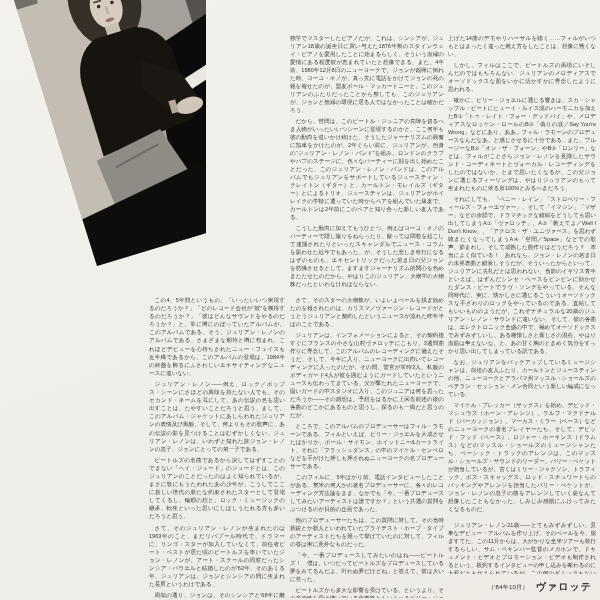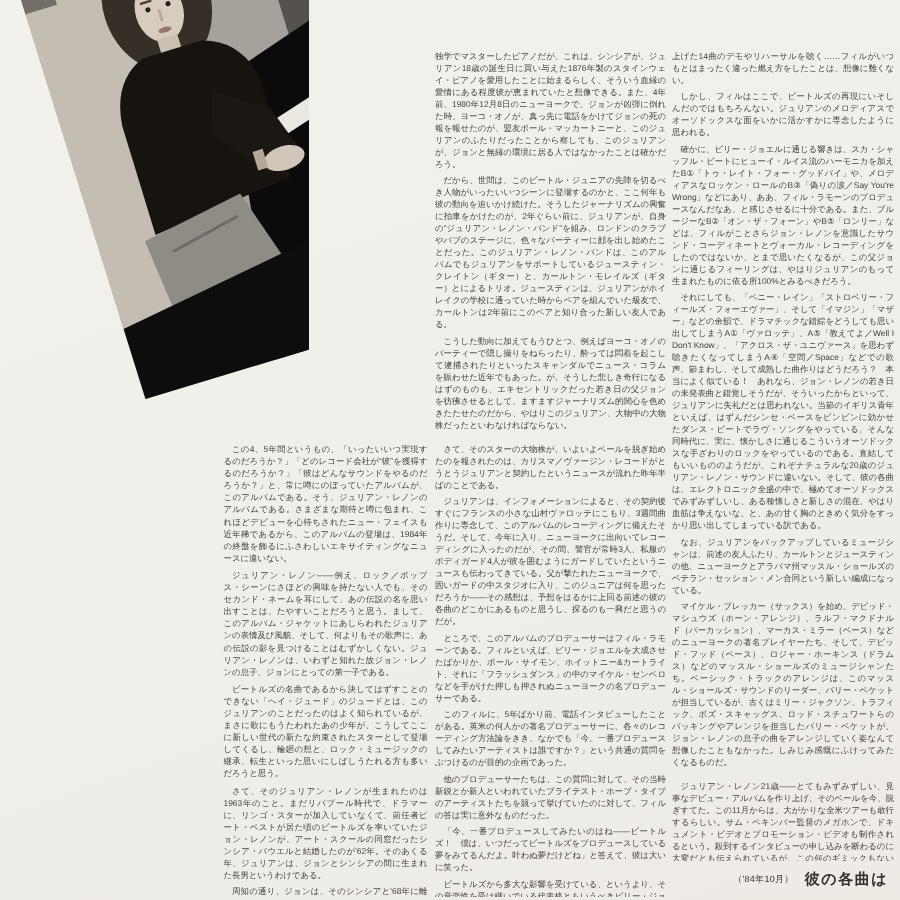--- a/index.html
+++ b/index.html
@@ -96,16 +96,16 @@
       <p>しかし、フィルはここで、ビートルズの再現にいそしんだのではもちろんない。ジュリアンのメロディアスでオーソドックスな面をいかに活かすかに専念したように思われる。</p>
       <p>確かに、ビリー・ジョエルに通じる響きは、スカ・シャッフル・ビートにヒューイ・ルイス流のハーモニカを加えたB①「トゥ・レイト・フォー・グッドバイ」や、メロディアスなロッケン・ロールのB③「偽りの涙／Say You're Wrong」などにあり、ああ、フィル・ラモーンのプロデュースなんだなあ、と感じさせるに十分である。また、ブルージーなB②「オン・ザ・フォーン」やB⑤「ロンリー」などは、フィルがことさらジョン・レノンを意識したサウンド・コーディネートとヴォーカル・レコーディングをしたのではないか、とまで思いたくなるが、この父ジョンに通じるフィーリングは、やはりジュリアンのもって生まれたものに依る所100%とみるべきだろう。</p>
       <p>それにしても、「ペニー・レイン」「ストロベリー・フィールズ・フォーエヴァー」、そして「イマジン」「マザー」などの余韻で、ドラマチックな錯綜をどうしても思い出してしまうA①「ヴァロッテ」、A⑤「教えてよ／Well I Don't Know」、「アクロス・ザ・ユニヴァース」を思わず聴きたくなってしまうA④「空間／Space」などでの歌声、節まわし、そして成熟した曲作りはどうだろう？　本当によく似ている！　あれなら、ジョン・レノンの若き日の未発表曲と錯覚しそうだが、そういったからといって、ジュリアンに失礼だとは思われない。当節のイギリス青年といえば、はずんだシンセ・ベースをビンビンに効かせたダンス・ビートでラヴ・ソングをやっている、そんな同時代に、実に、懐かしさに通じるこういうオーソドックスな手ざわりのロックをやっているのである。直結してもいいもののようだが、これぞナチュラルな20歳のジュリアン・レノン・サウンドに違いない。そして、彼の各曲は、エレクトロニック全盛の中で、極めてオーソドックスでみずみずしいし、ある種懐しさと新しさの混在、やはり血筋は争えないな、と、あの甘く胸のときめく気分をすっかり思い出してしまっている訳である。</p>
       <p>なお、ジュリアンをバックアップしているミュージシャンは、前述の友人ふたり、カールトンとジュースティンの他、ニューヨークとアラバマ州マッスル・ショールズのベテラン・セッション・メン合同という新しい編成になっている。</p>
       <p>マイケル・ブレッカー（サックス）を始め、デビッド・マシュウズ（ホーン・アレンジ）、ラルフ・マクドナルド（パーカッション）、マーカス・ミラー（ベース）などのニューヨークの著名プレイヤーたち、そして、デビッド・フッド（ベース）、ロジャー・ホーキンス（ドラムス）などのマッスル・ショールズのミュージシャンたち。ベーシック・トラックのアレンジは、このマッスル・ショールズ・サウンドのリーダー、バリー・ベケットが担当しているが、古くはミリー・ジャクソン、トラフィック、ボズ・スキャッグス、ロッド・スチュワートらのバッキングやアレンジを担当したバリー・ベケットが、ジョン・レノンの息子の曲をアレンジしていく姿なんて想像したこともなかった。しみじみ感慨にふけってみたくなるものだ。</p>
       <p class="gap">ジュリアン・レノン21歳――とてもみずみずしい、見事なデビュー・アルバムを作り上げ、そのベールを今、脱ぎすてた。この11月からは、大がかりな全米ツアーも敢行するらしい。サム・ペキンパー監督のメガホンで、ドキュメント・ビデオとプロモーション・ビデオも制作されるという。殺到するインタビューの申し込みを断わるのに大変だとも伝えられているが、この何のギミックもないロックで勝負できる個性、ちょっとしたセンセーションの騒ぎで変わるとは思えない。これからも、5年して、彼が26歳の男ざかりになる頃には、もう、ザ・サン・オブ・ザ・ビートルズや、レノン・ジュニアといった上っ面だけの評判は消え去り、ジュリアンはまちがいようもなく、自分のロックを完成させているだろう。このデビュー・アルバムは、そんな予感を抱かせてしまうのである。</p>
     </div>
 
   <div class="credit">
     <span class="date">（'84年10月）</span>
-    <span class="name">彼の各曲は</span>
+    <span class="name">ヴァロッテ</span>
   </div>
 
 </div>
 
 </body></html>

